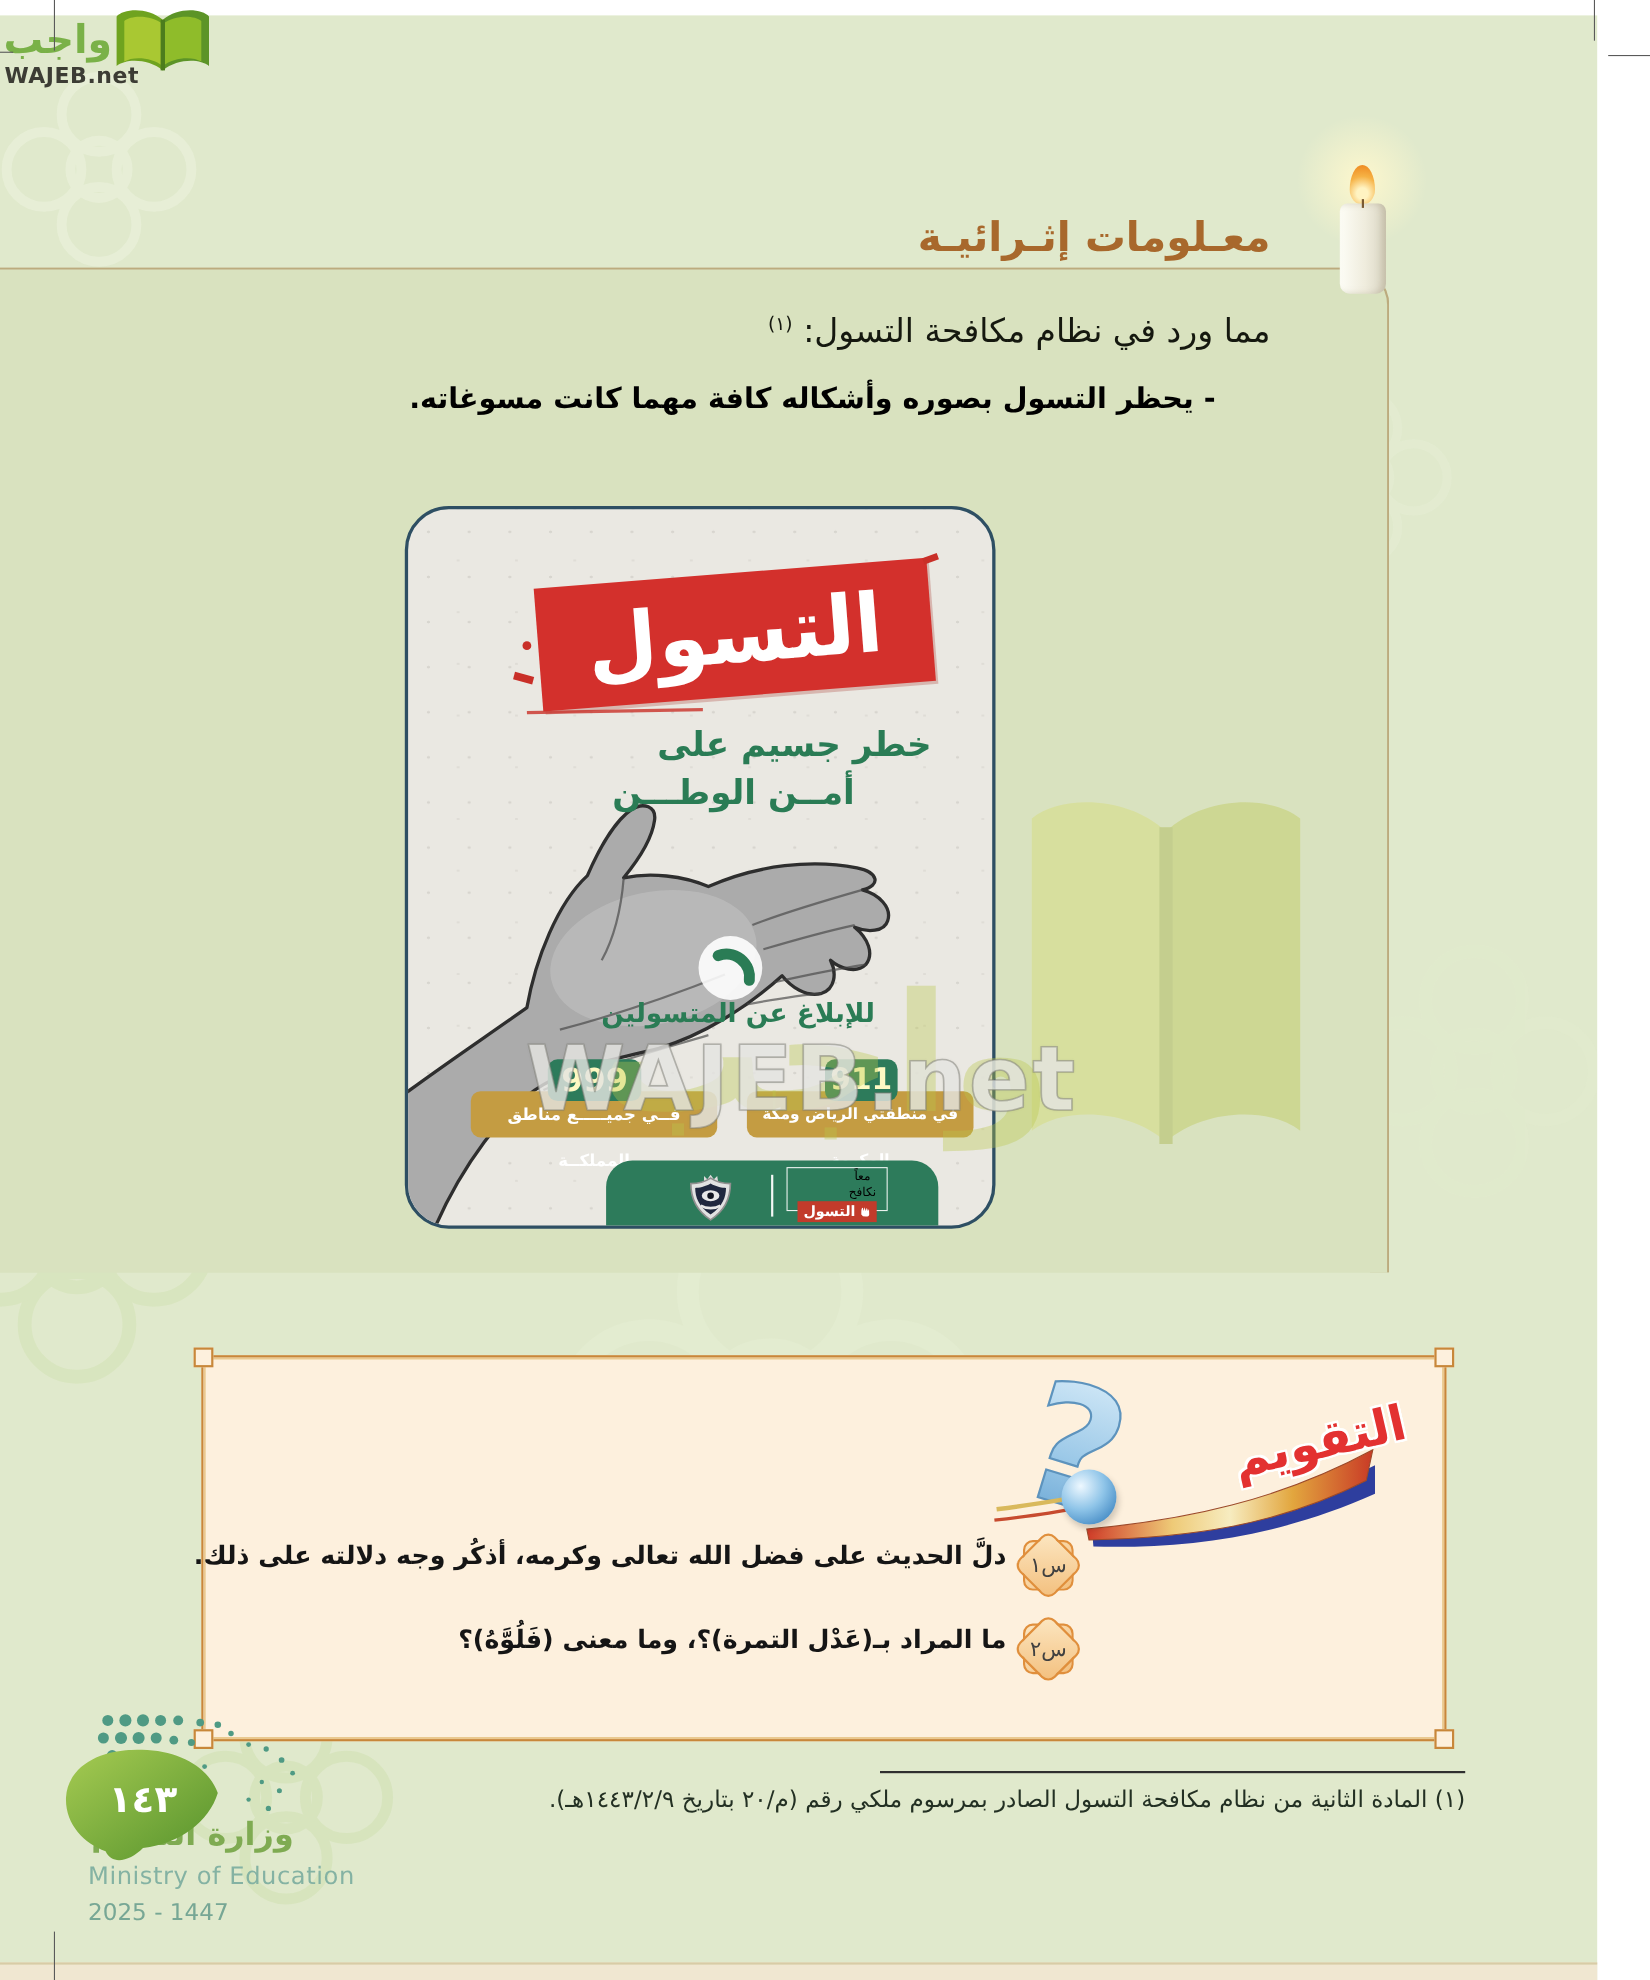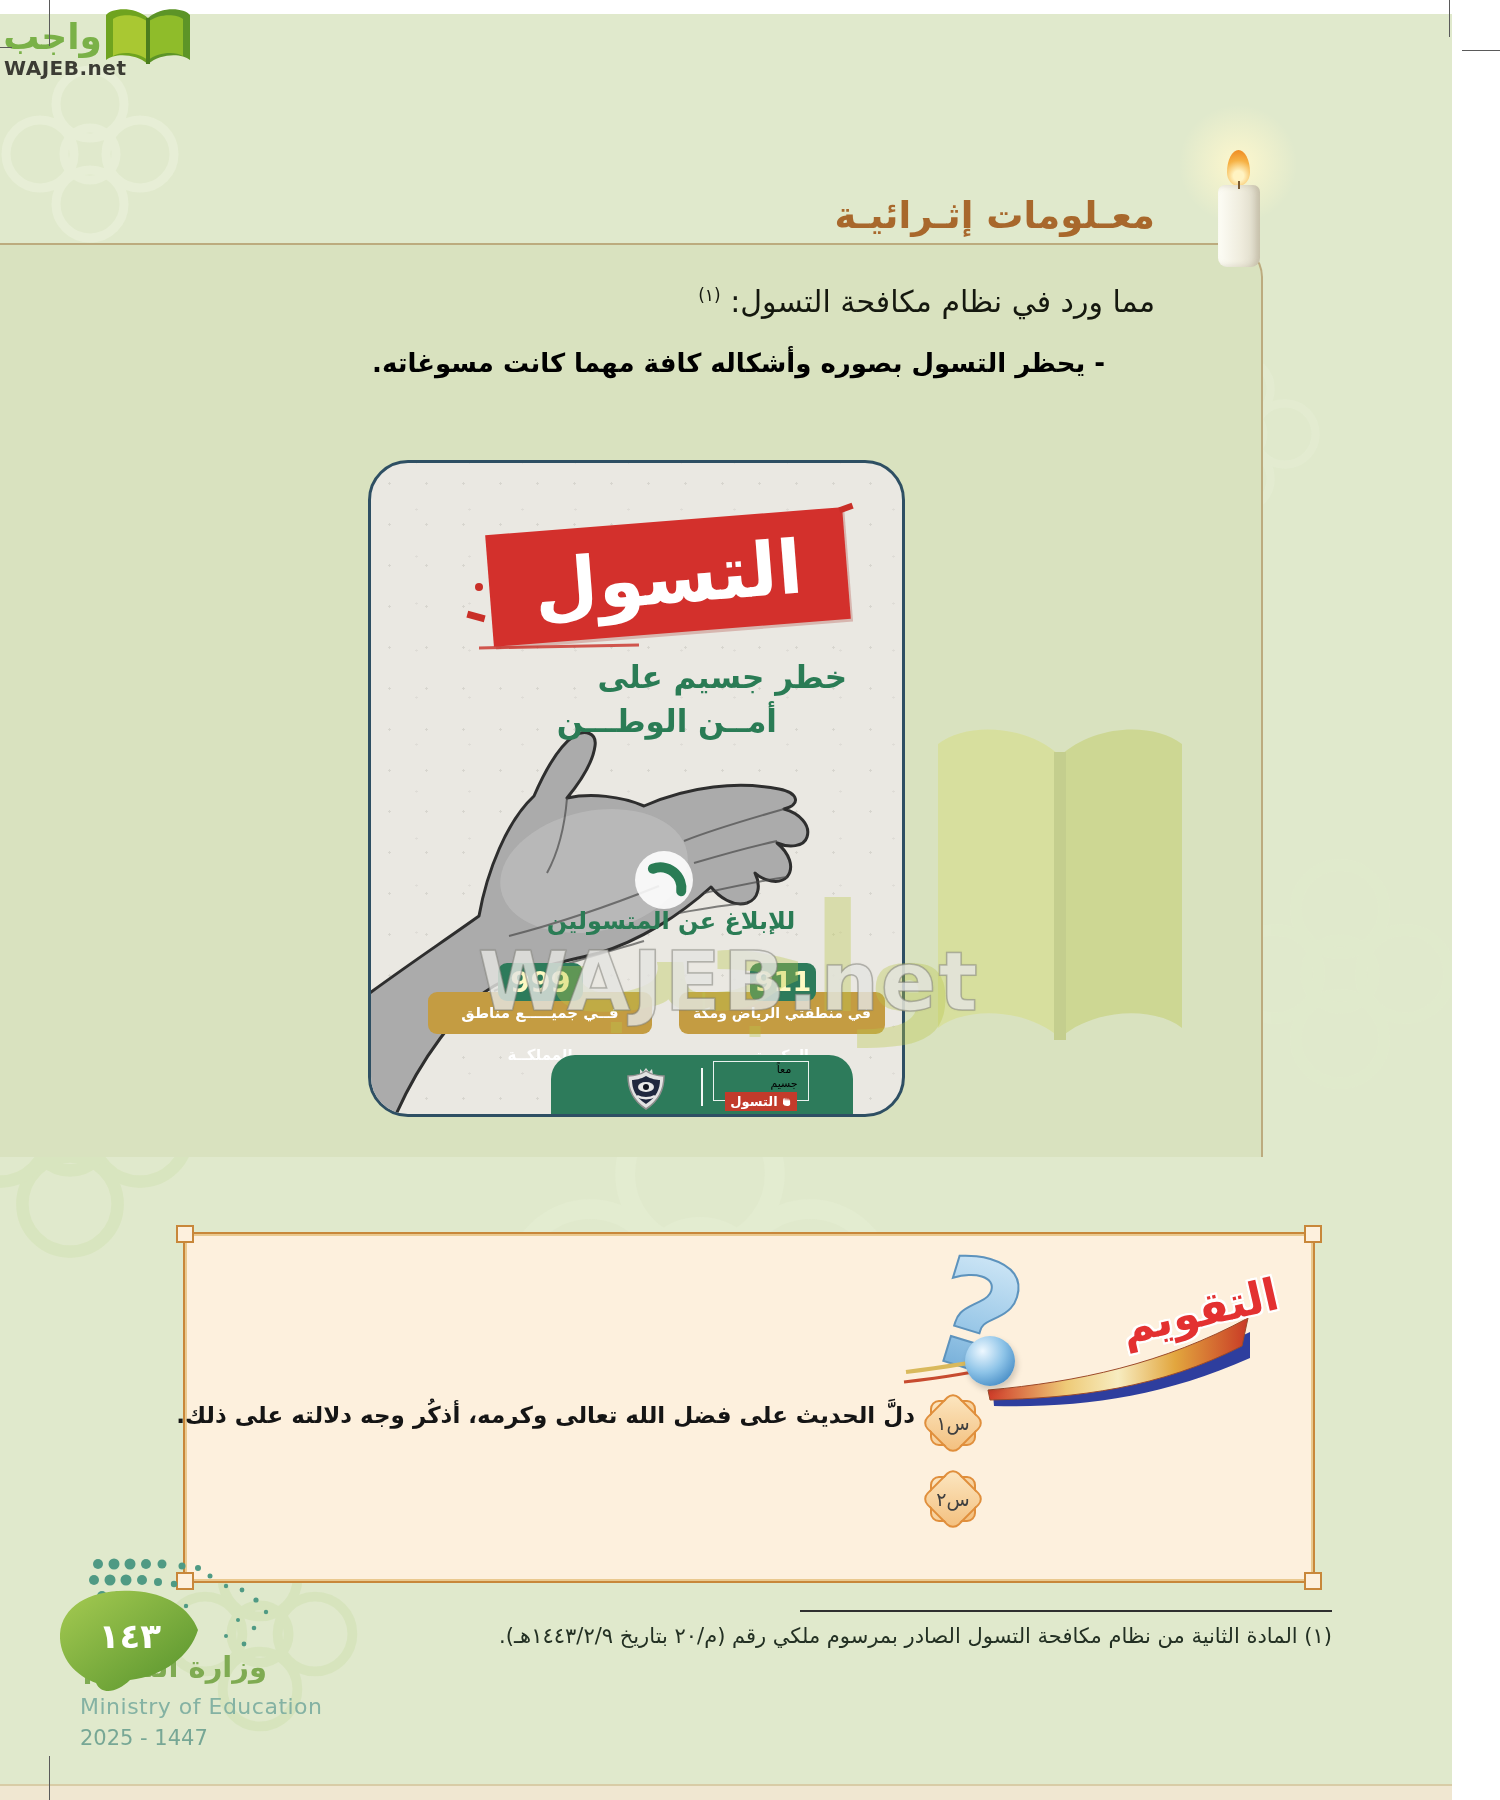--- a/index.html
+++ b/index.html
@@ -192,21 +192,21 @@
         <path d="M25 9 C31 13 39 14 43 14 C43 26 39 38 25 47 C11 38 7 26 7 14 C11 14 19 13 25 9 Z" fill="#e2e2e2" stroke="#8f8f8f" stroke-width="1.5"></path>
         <path d="M25 14 C30 17 36 18 39 18 C39 26 36 35 25 42 C14 35 11 26 11 18 C14 18 20 17 25 14 Z" fill="#20283f"></path>
         <ellipse cx="25" cy="25" rx="8" ry="5" fill="#e8e8e8"></ellipse>
           <circle cx="25" cy="25" r="3" fill="#10131f"></circle>
         <path d="M16 34 C21 37 29 37 34 34" stroke="#e8e8e8" stroke-width="2.5" fill="none"></path>
       </svg>
       <div class="gb-divider"></div>
       <div class="camp">
         <div class="camp-frame">
           <div class="camp-line">معاً</div>
-          <div class="camp-line">جسيم</div>
+          <div class="camp-line">نكافح</div>
         </div>
         <div class="camp-label">
           <svg width="11" height="11">
               <path d="M2 6 Q2 2 3.5 2 L4 5 L5 1.5 L6 5 L7 2 L8 5 L9 3 L9.2 8 Q9 10 6 10 Q3 10 2 8 Z" fill="#fff"></path>
             </svg>
           <span>التسول</span>
         </div>
       </div>
     </div>
   </div>
@@ -259,20 +259,21 @@
     <div class="sq r45"></div>
     <span>س١</span>
   </div>
   <div class="question" style="top:1402px;">دلَّ الحديث على فضل الله تعالى وكرمه، أذكُر وجه دلالته على ذلك.</div>
 
   <div class="badge" style="left:922px;top:1468px;">
     <div class="sq"></div>
     <div class="sq r45"></div>
     <span>س٢</span>
   </div>
+  <div class="question" style="top:1478px;">ما المراد بـ(عَدْل التمرة)؟، وما معنى (فَلُوَّهُ)؟</div>
 
   <div class="fn-rule"></div>
   <div class="fn-text">(١) المادة الثانية من نظام مكافحة التسول الصادر بمرسوم ملكي رقم (م/٢٠ بتاريخ ١٤٤٣/٢/٩هـ).</div>
 
   <svg class="min-dots" width="200" height="110">
     <g fill="#4f9a84">
       <circle cx="12" cy="8" r="5"></circle>
         <circle cx="28" cy="8" r="5.5"></circle>
         <circle cx="44" cy="8" r="5.5"></circle>
         <circle cx="60" cy="8" r="5"></circle>

